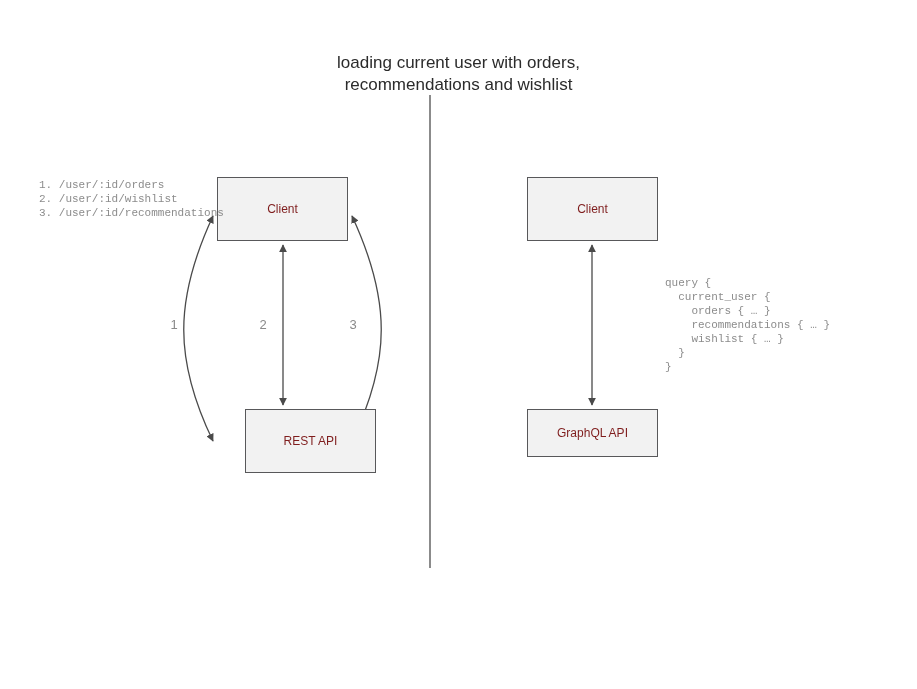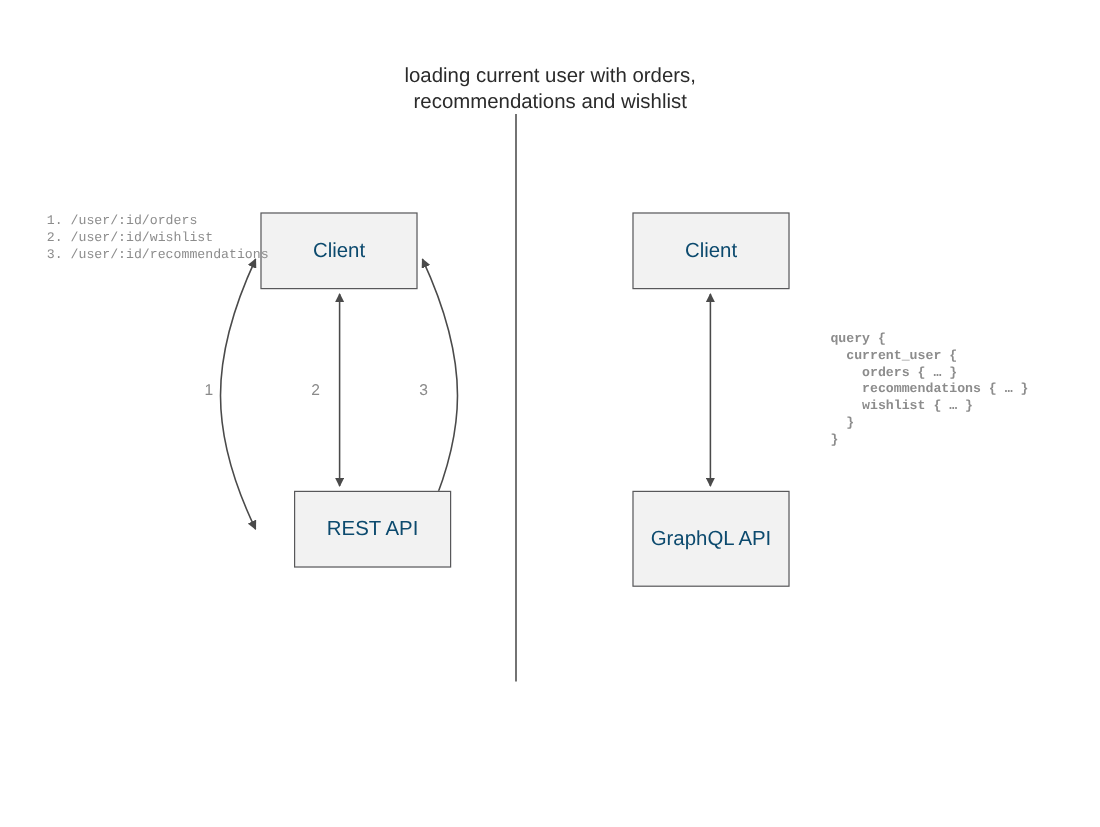--- a/index.html
+++ b/index.html
@@ -38,39 +38,39 @@
   }
 
   .node {
     position: absolute;
     box-sizing: border-box;
     background: #f2f2f2;
     border: 1.4px solid #58585a;
     display: flex;
     align-items: center;
     justify-content: center;
-    font-size: 17px;
-    color: #0c4a6e;
+    font-size: 12px;
+    color: #7f1d1d;
   }
 
   #node-client-rest  { left: 217px; top: 177px; width: 131px; height: 64px; }
   #node-rest-api     { left: 217px; top: 409px; width: 131px; height: 64px; margin-left: 28px; }
   #node-client-gql   { left: 527px; top: 177px; width: 131px; height: 64px; }
-  #node-graphql-api  { left: 527px; top: 409px; width: 131px; height: 80px; }
+  #node-graphql-api  { left: 527px; top: 409px; width: 131px; height: 48px; }
 
   .code {
     position: absolute;
     font-family: "Liberation Mono", monospace;
     font-size: 11px;
     line-height: 14px;
     color: #8c8c8c;
     white-space: pre;
   }
   #rest-endpoints { left: 8px; top: 178px; margin-left: 31px; }
-  #gql-query      { left: 692px; top: 276px; font-weight: bold; }
+  #gql-query      { left: 665px; top: 276px; }
 
   .edge-label {
     position: absolute;
     font-size: 13px;
     color: #8a8a8a;
     text-align: center;
     width: 20px;
   }
   #edge-label-1 { left: 164px; top: 317px; }
   #edge-label-2 { left: 253px; top: 317px; }

